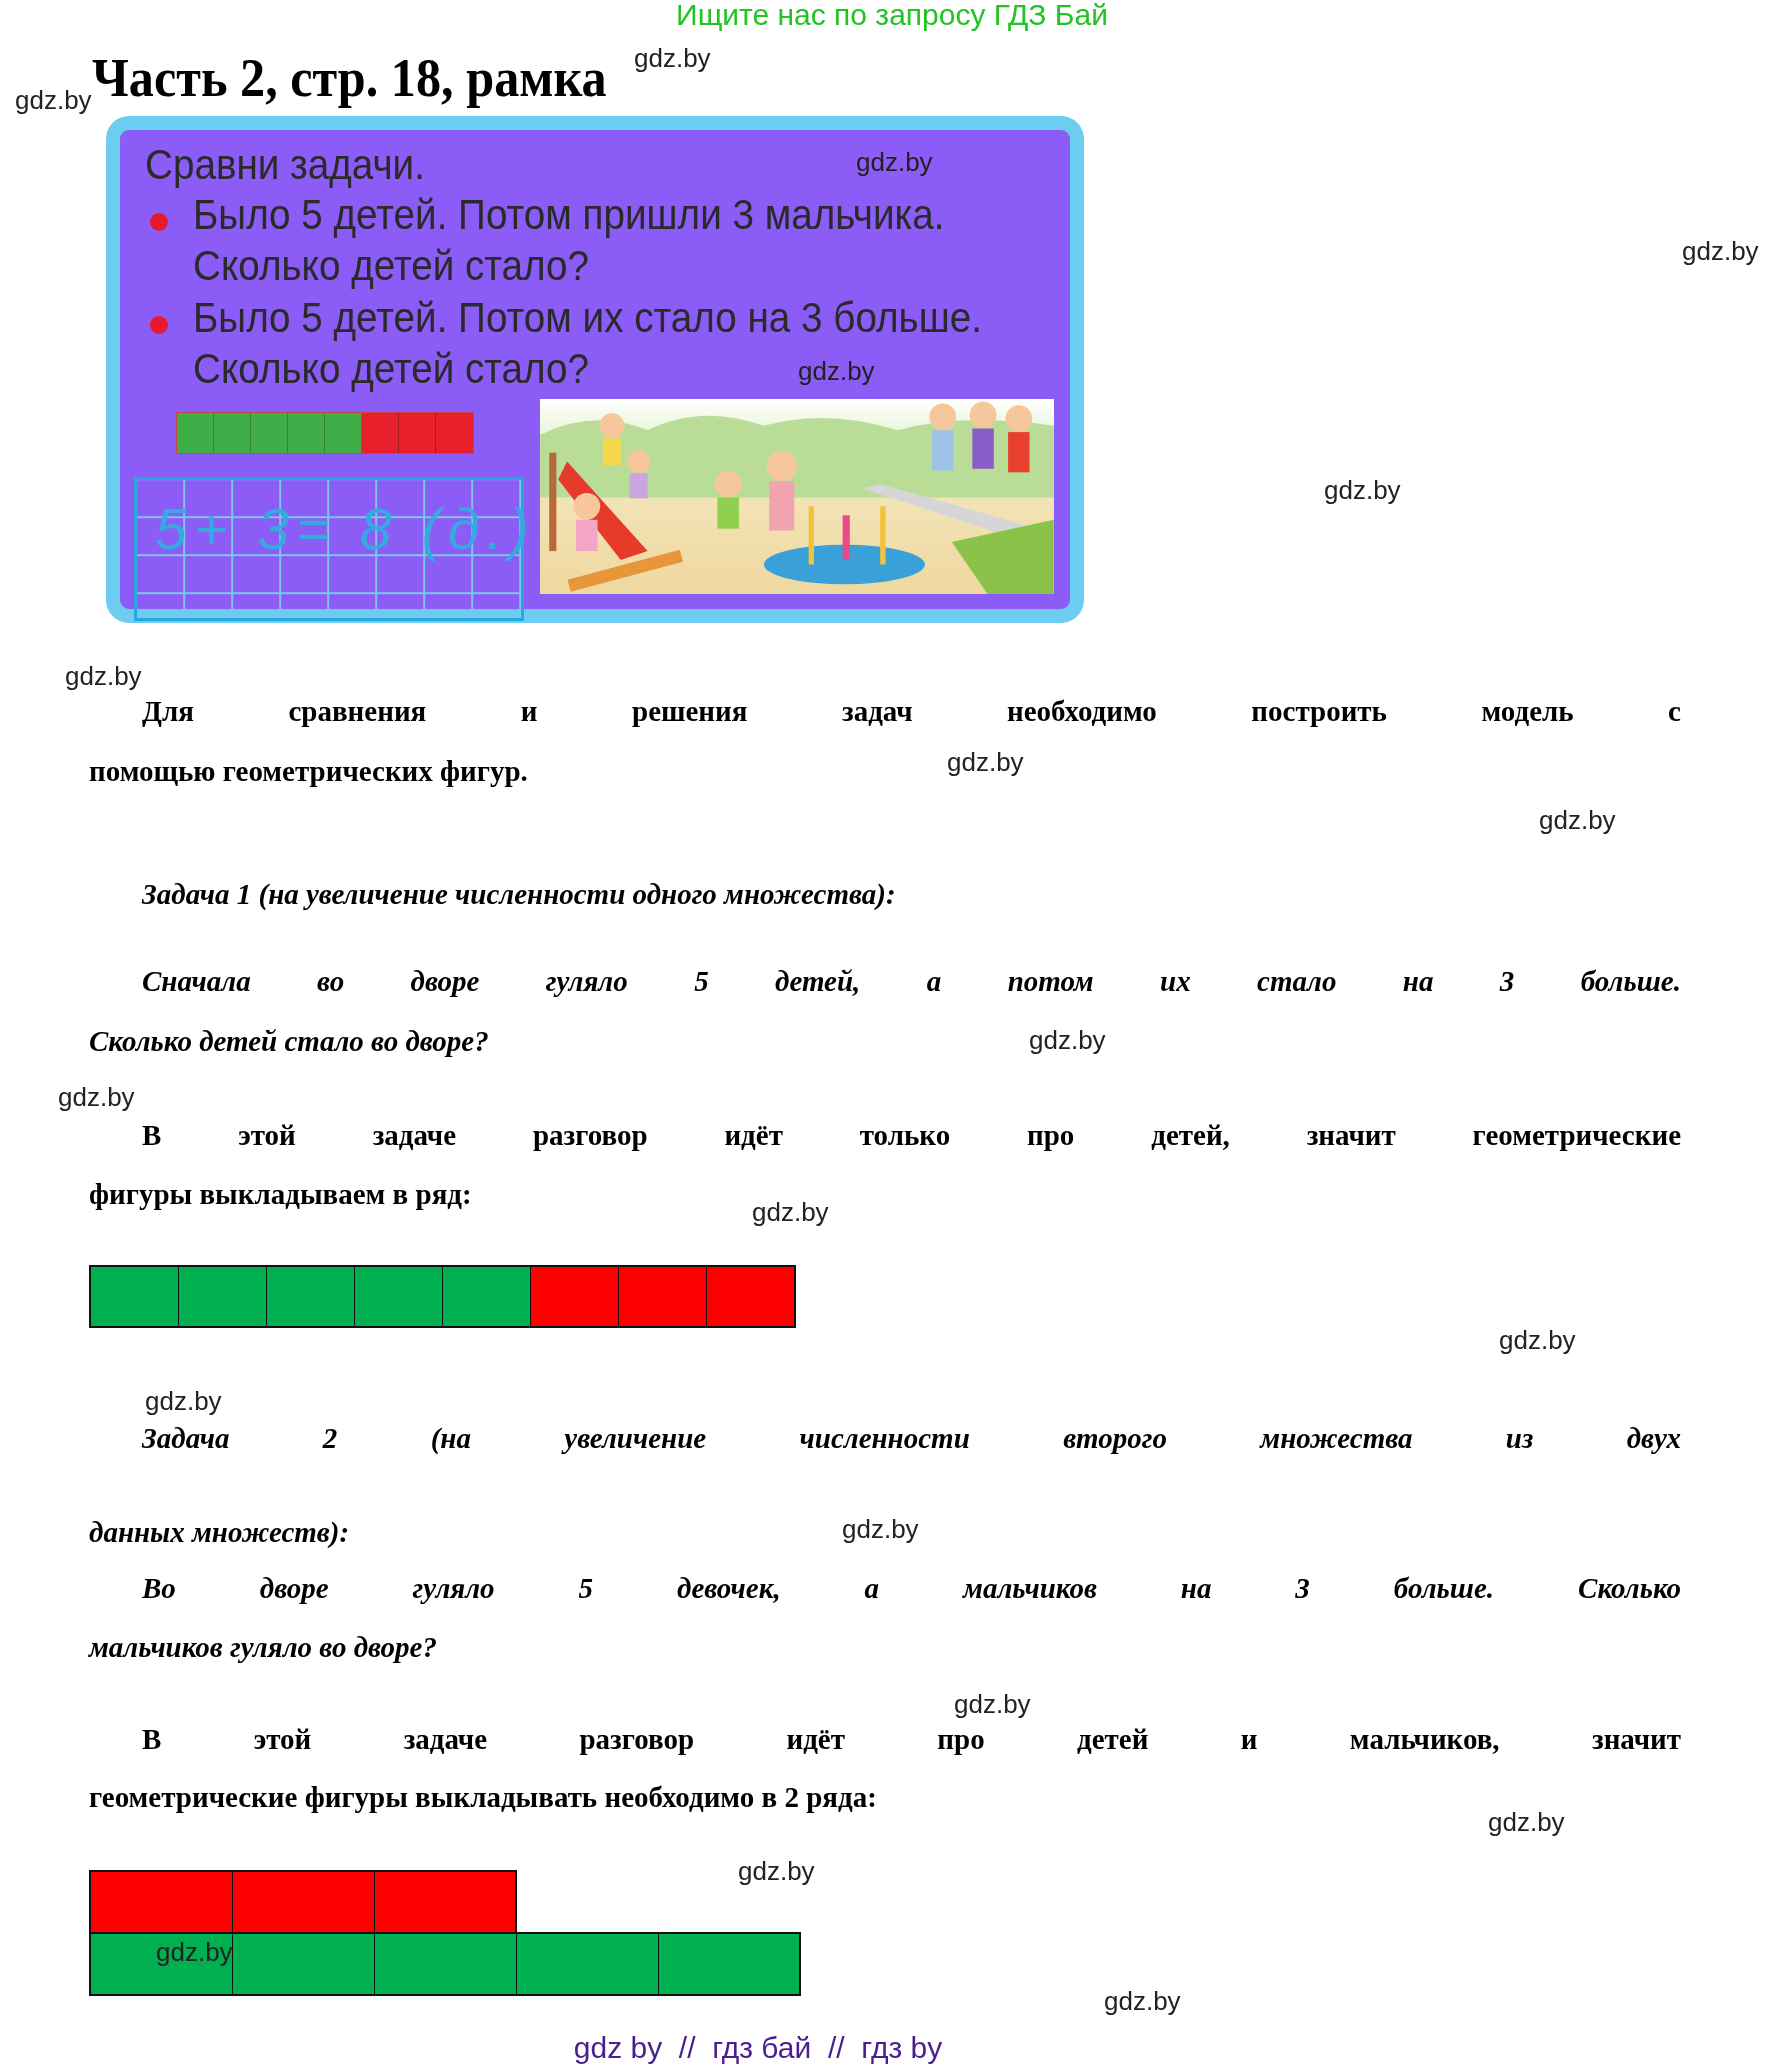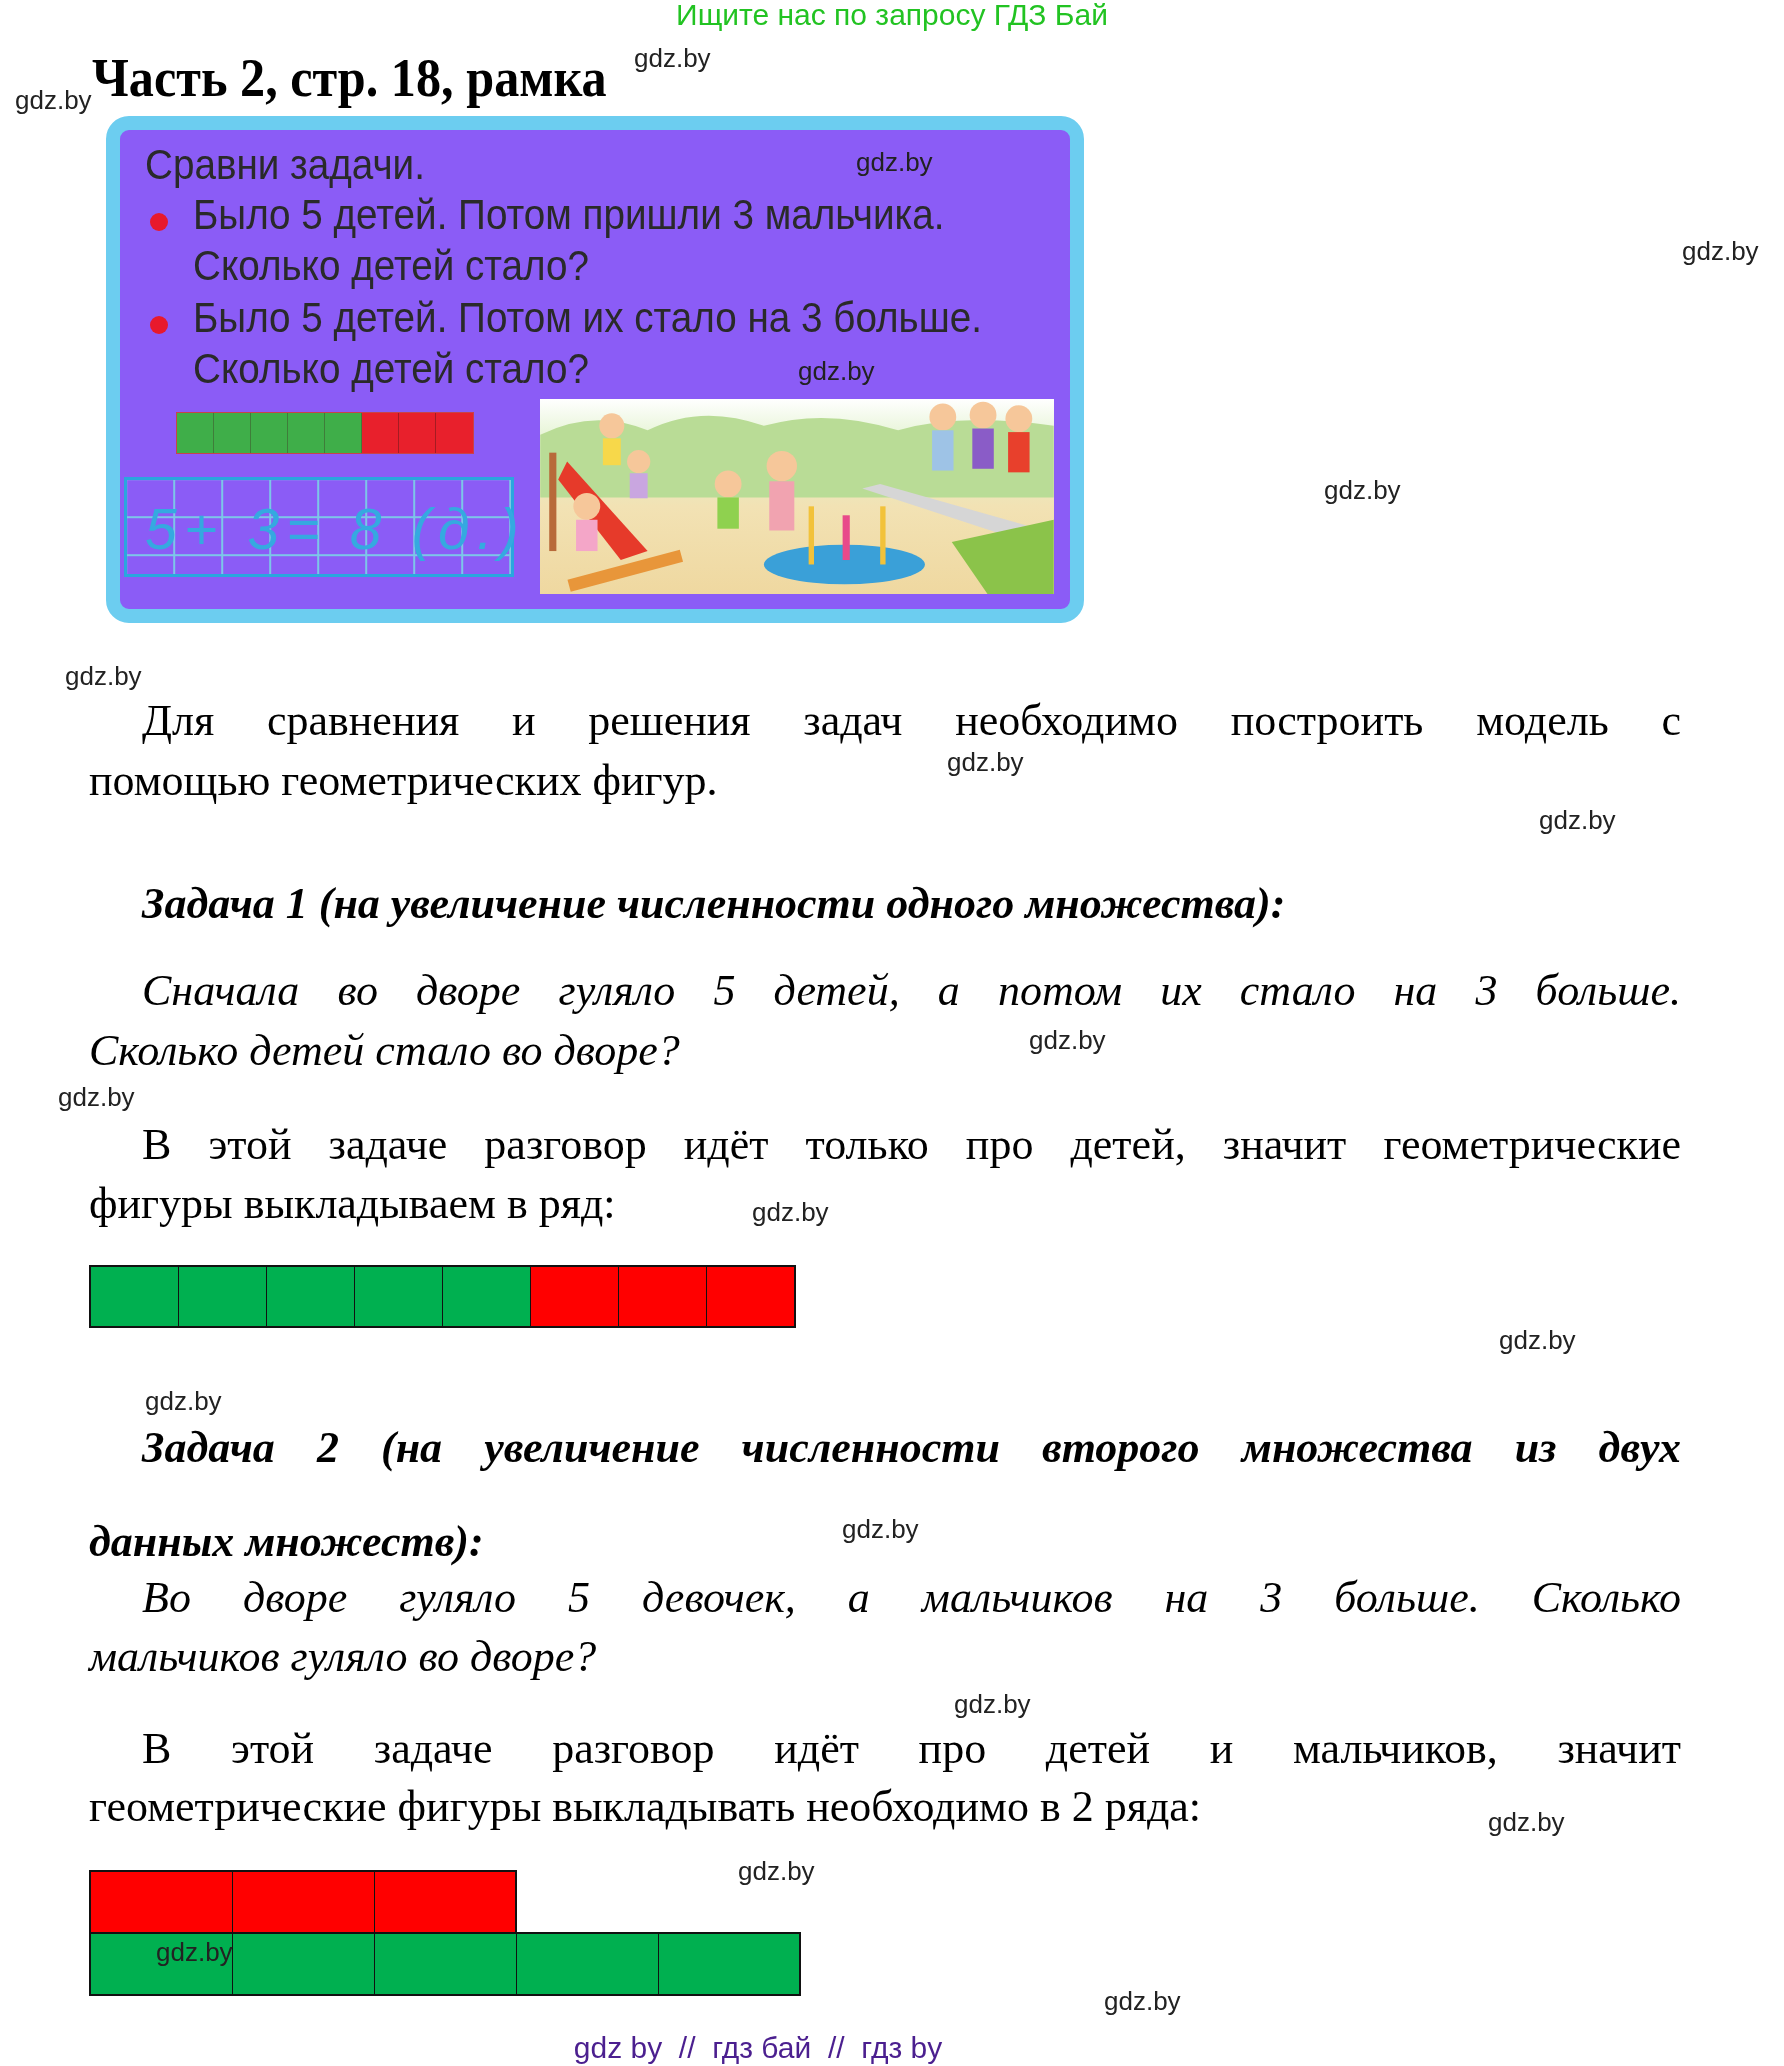--- a/index.html
+++ b/index.html
@@ -6,28 +6,28 @@
   body { width:1784px; height:2066px; position:relative; overflow:hidden; font-family:"Liberation Serif", serif; color:#000; }
   .abs { position:absolute; }
   .wm { position:absolute; font-family:"Liberation Sans", sans-serif; font-size:26px; color:#222; white-space:nowrap; }
   #top-banner { left:0; width:1784px; top:-1.8px; text-align:center; font-family:"Liberation Sans", sans-serif; font-size:30px; color:#22c322; }
   #page-title { left:92px; top:47px; font-size:54px; font-weight:bold; white-space:nowrap; transform:scaleX(0.93); transform-origin:left; }
   #frame { left:106px; top:116px; width:978px; height:507px; box-sizing:border-box; border:14.3px solid #6ccdf0; border-radius:23px; background:#8b5cf6; }
   .ftxt { position:absolute; font-family:"Liberation Sans", sans-serif; font-size:42px; color:#2a2a2a; white-space:nowrap; transform:scaleX(0.92); transform-origin:left; }
   .bullet { position:absolute; width:18px; height:18px; border-radius:50%; background:#e8192c; }
   .mini-bar { position:absolute; left:176px; top:412px; height:40px; display:flex; border:1.8px solid #c7434a; }
   .mini-cell { width:37px; height:40px; box-sizing:border-box; border-right:1.8px solid #3f7d3a; }
-  .grid { position:absolute; left:124px; top:477px; width:390px; height:100px; box-sizing:border-box; border:3.6px solid #2aa6de;
+  .grid { position:absolute; left:134px; top:477px; width:390px; height:144px; box-sizing:border-box; border:3.6px solid #2aa6de;
     background-image: linear-gradient(#7cc6e8 1.8px, transparent 1.8px), linear-gradient(90deg, #7cc6e8 1.8px, transparent 1.8px);
     background-size: 48px 38px; background-position:-1.8px -1.8px; }
   .grid-eq { position:absolute; left:18px; top:16px; font-family:"Liberation Sans", sans-serif; font-style:italic; font-size:57px; color:#35a9e0; letter-spacing:7.2px; white-space:nowrap; font-weight:lighter; }
   .scene { position:absolute; left:540px; top:399px; width:514px; height:195px; overflow:hidden; background:linear-gradient(#ffffff 0%, #dff1c9 25%, #f2e2b4 55%, #efd8a0 100%); }
   .h-it { font-style:italic; font-weight:bold; }
   .it { font-style:italic; }
-  .line { position:absolute; left:89px; width:1592px; font-size:44px; white-space:nowrap; }
+  .line { position:absolute; left:89px; width:1592px; font-size:29px; white-space:nowrap;font-weight:bold; }
   .just { text-align:justify; text-align-last:justify; }
   .row { position:absolute; display:flex; border:2.7px solid #111; box-sizing:border-box; }
   .cell { box-sizing:border-box; border-right:1.8px solid #111; }
   .cell:last-child { border-right:none; }
   #footer { left:0; width:1516px; top:2031px; text-align:center; font-family:"Liberation Sans", sans-serif; font-size:30px; color:#4b1f8f; white-space:pre; }
 </style>
 </head>
 <body>
 
 <div id="top-banner" class="abs">Ищите нас по запросу ГДЗ Бай</div>

